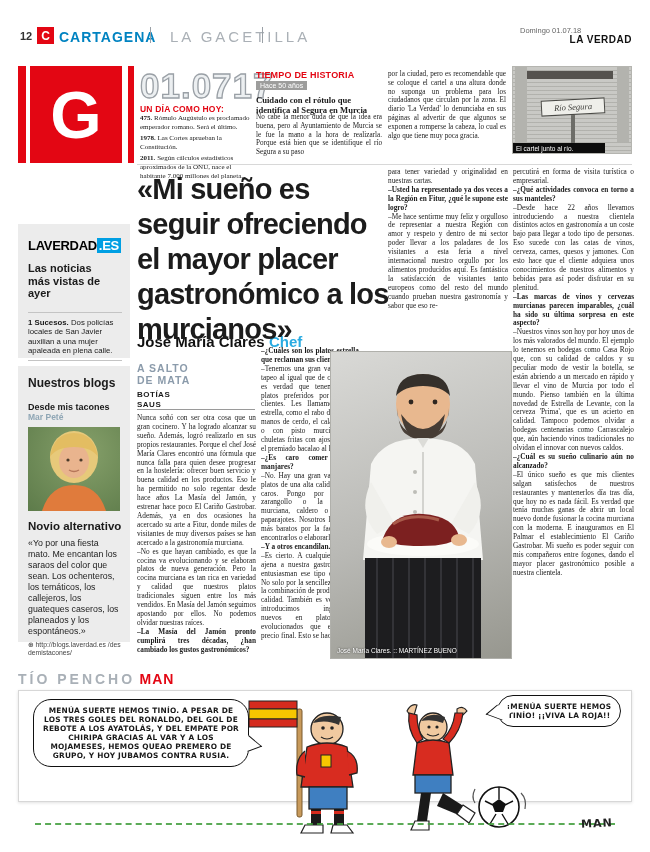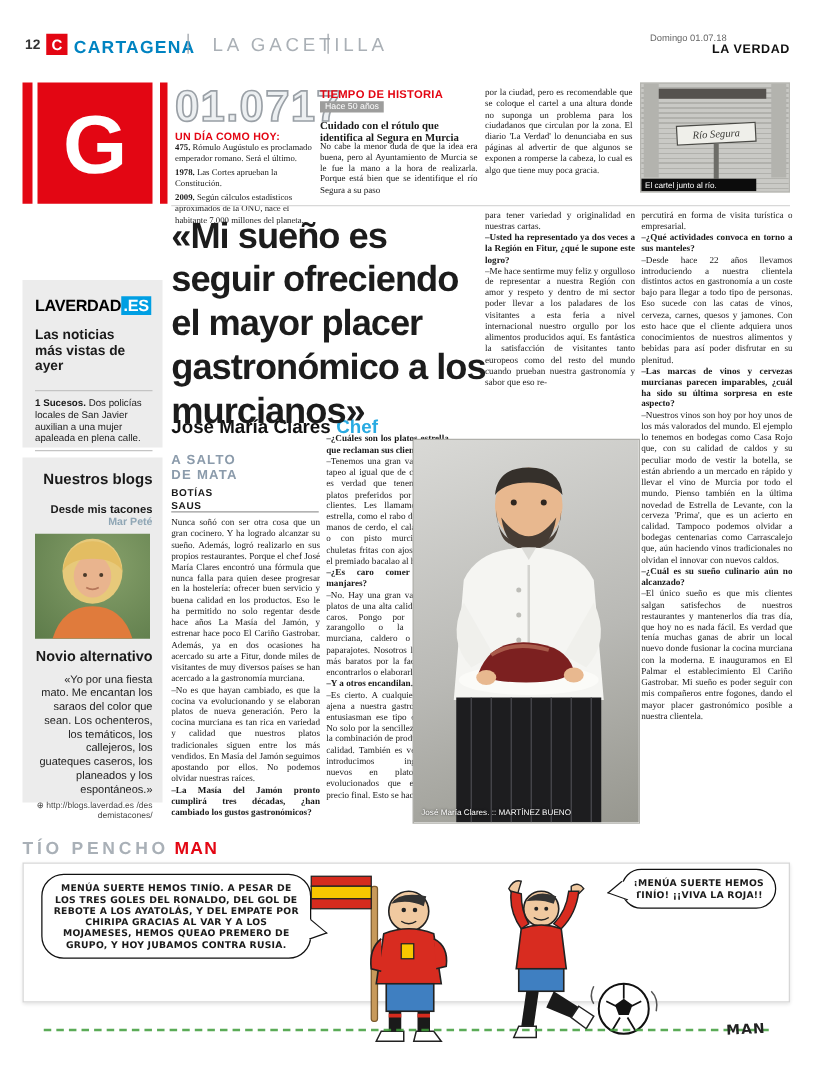--- a/index.html
+++ b/index.html
@@ -114,21 +114,21 @@
   <div class="abs redbar" style="left:18px; top:66px; width:8px; height:97px;"></div>
   <div class="abs g-box" style="left:30px; top:66px; width:92px; height:97px;">G</div>
   <div class="abs redbar" style="left:128px; top:66px; width:6px; height:97px;"></div>
 
   <div class="abs bigdate" style="left:140px; top:68px;">01.0717</div>
   <div class="abs undia-h" style="left:140px; top:104px;">UN DÍA COMO HOY:</div>
   <div class="abs" style="left:140px; top:114px; width:110px;">
 
   <p class="day-item"><b>475.</b> <span>Rómulo Augústulo es proclamado emperador romano. Será el último.</span></p>
       <p class="day-item"><b>1978.</b> <span>Las Cortes aprueban la Constitución.</span></p>
-      <p class="day-item"><b>2009.</b> <span>Según cálculos estadísticos aproximados de la ONU, nace el habitante 7.000 millones del planeta.</span></p>
+      <p class="day-item"><b>2011.</b> <span>Según cálculos estadísticos aproximados de la ONU, nace el habitante 7.000 millones del planeta.</span></p>
     </div>
 
   <div class="abs tiempo-h" style="left:256px; top:70px;">TIEMPO DE HISTORIA</div>
   <div class="abs badge-gray" style="left:256px; top:80px;">Hace 50 años</div>
   <div class="abs tiempo-title" style="left:256px; top:93px; width:126px;">Cuidado con el rótulo que identifica al Segura en Murcia</div>
   <div class="abs serif-body" style="left:256px; top:113px; width:126px; height:48px;">No cabe la menor duda de que la idea era buena, pero al Ayuntamiento de Murcia se le fue la mano a la hora de realizarla. Porque está bien que se identifique el río Segura a su paso</div>
   <div class="abs serif-body" style="left:388px; top:70px; width:118px; height:92px;">por la ciudad, pero es recomendable que se coloque el cartel a una altura donde no suponga un problema para los ciudadanos que circulan por la zona. El diario 'La Verdad' lo denunciaba en sus páginas al advertir de que algunos se exponen a romperse la cabeza, lo cual es algo que tiene muy poca gracia.</div>
 
   <div class="abs clip-photo" style="left:512px; top:66px; width:120px; height:88px;">
     <div class="clip-lines"></div>
@@ -150,21 +150,21 @@
 más vistas de ayer</div>
       <div>
 
       <p class="news-item"><b>1 Sucesos.</b> <span>Dos policías locales de San Javier auxilian a una mujer apaleada en plena calle.</span></p>
           <p class="news-item"><b>2 Región.</b> <span>Adif mantiene un bajapás para tener abierto el paso a nivel el mayor tiempo posible.</span></p>
           <p class="news-item"><b>3 Sociedad.</b> <span>Cómo repostar de manera eficiente para ahorrar dinero y prevenir averías.</span></p>
         </div>
     </div>
   </div>
 
-  <div class="abs side-box" style="left:18px; top:366px; width:112px; height:276px;text-align:right;">
+  <div class="abs side-box" style="left:18px; top:366px; width:112px; height:276px;">
     <div style="padding:10px 8px 0 10px;">
       <div class="blogs-title">Nuestros blogs</div>
       <div class="blog-name" style="margin-top:12px;">Desde mis tacones</div>
       <div class="blog-author">Mar Peté</div>
       <div class="blog-photo" style="position:relative; width:92px; height:84px; margin-top:5px;">
         <svg width="92" height="84" viewBox="0 0 92 84">
           <ellipse cx="46" cy="30" rx="24" ry="26" fill="#e7c97a"></ellipse>
           <ellipse cx="46" cy="34" rx="15" ry="17" fill="#e9b48e"></ellipse>
           <path d="M22 30 q4 -24 24 -24 q20 0 24 24 q-6 -10 -24 -10 q-18 0 -24 10 Z" fill="#e3bd62"></path>
           <path d="M14 84 q8 -26 32 -26 q24 0 32 26 Z" fill="#e07b3c"></path>

